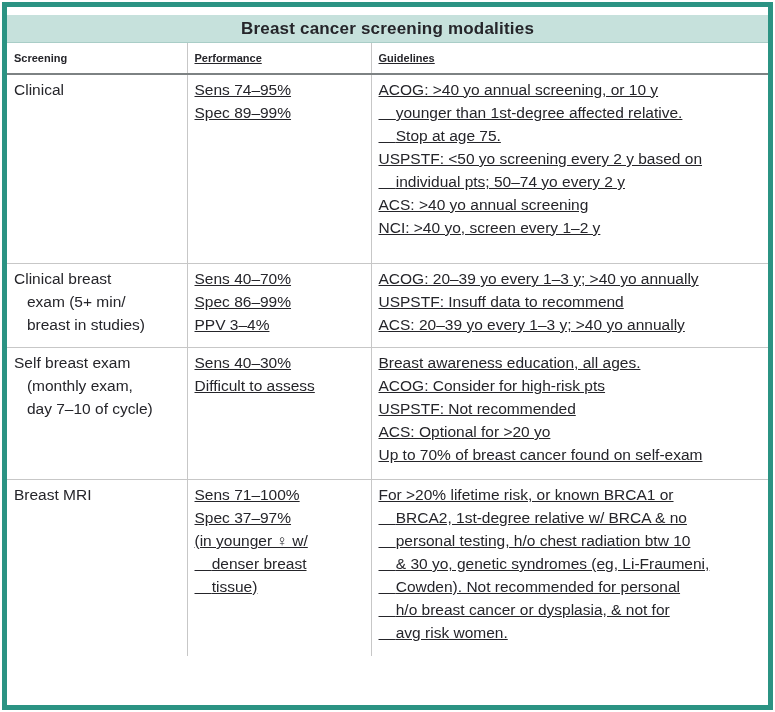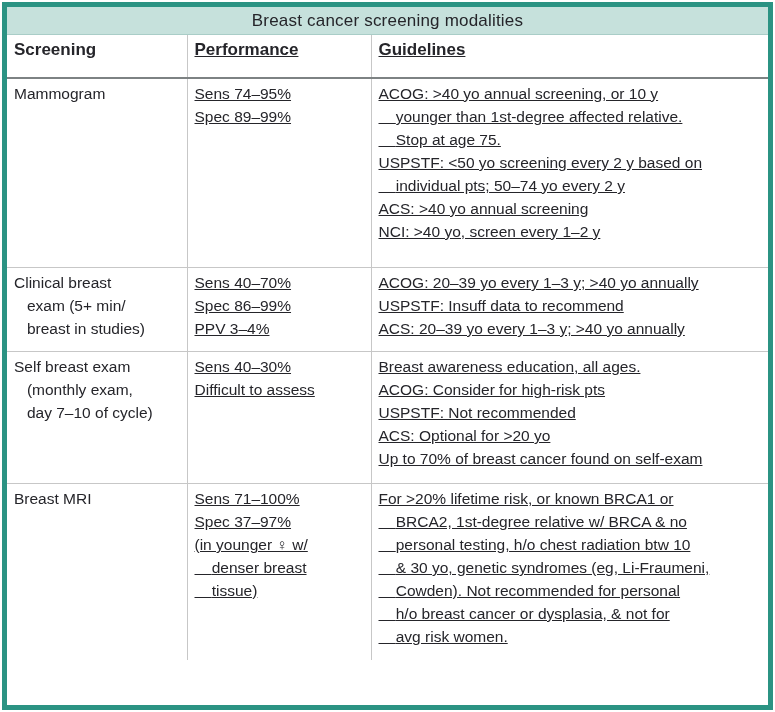--- a/index.html
+++ b/index.html
@@ -18,39 +18,40 @@
     margin: 2px;
     border: 5px solid var(--accent, #2b9383);
     background: #ffffff;
   }
   .title-bar {
     height: 27px;
     line-height: 27px;
     background: var(--title_bg, #c6e1dc);
     border-bottom: 1px solid #a9cdc7;
     text-align: center;
-    font-weight: normal;
+    font-weight: bold;
     font-size: 17px;
     color: var(--text, #25252a);
     letter-spacing: 0.2px;
+    margin-top: 8px;
   }
   table {
     table-layout: fixed;
     border-collapse: collapse;
     width: 761px;
     color: var(--text, #25252a);
   }
   col.c1 { width: 180px; }
   col.c2 { width: 184px; }
   col.c3 { width: 397px; }
   th {
     text-align: left;
-    font-size: 17px;
+    font-size: 11px;
     font-weight: bold;
-    padding: 4px 4px 16px 7px;
+    padding: 4px 4px 4px 7px;
     border-bottom: 2px solid var(--header_rule, #7d8283);
     background: #ffffff;
     height: 22px;
   }
   td {
     vertical-align: top;
     font-size: 15.5px;
     line-height: 23px;
     padding: 3px 4px 3px 7px;
     white-space: pre-wrap;
@@ -81,21 +82,21 @@
     </colgroup>
     <thead>
       <tr>
         <th>Screening</th>
         <th>Performance</th>
         <th>Guidelines</th>
       </tr>
     </thead>
     <tbody>
       <tr class="row-0">
-        <td>Mammogram</td>
+        <td>Clinical</td>
         <td>Sens 74–95%
 Spec 89–99%</td>
         <td>ACOG: &gt;40 yo annual screening, or 10 y
     younger than 1st-degree affected relative.
     Stop at age 75.
 USPSTF: &lt;50 yo screening every 2 y based on
     individual pts; 50–74 yo every 2 y
 ACS: &gt;40 yo annual screening
 NCI: &gt;40 yo, screen every 1–2 y</td>
       </tr>

